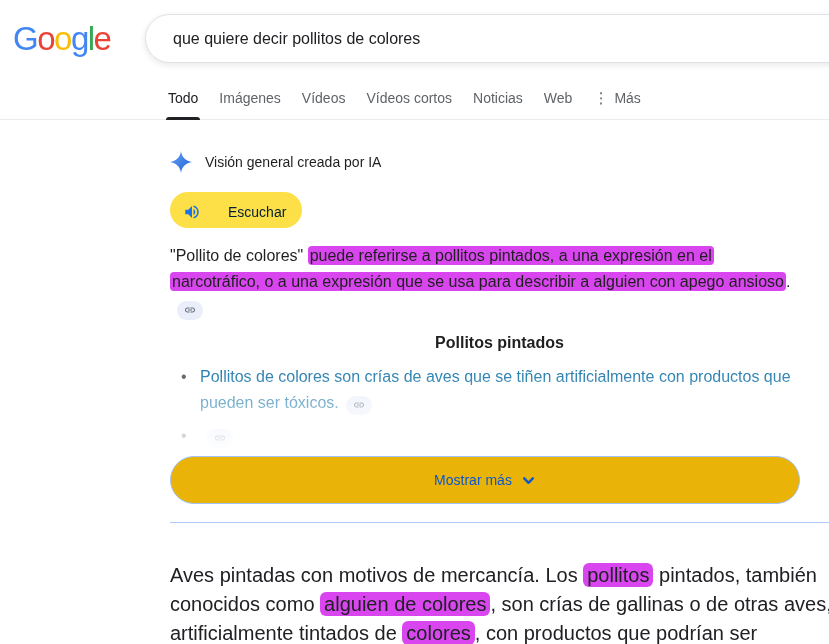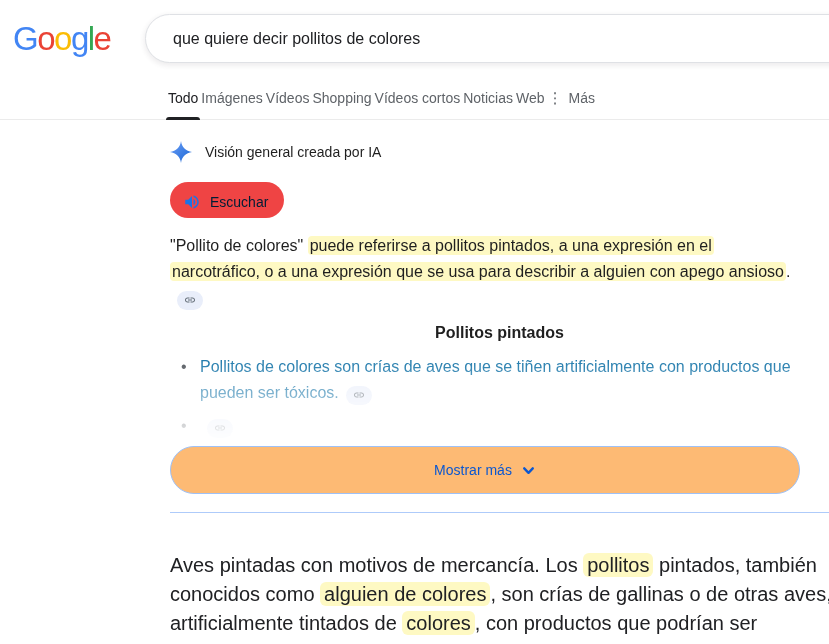--- a/index.html
+++ b/index.html
@@ -12,58 +12,58 @@
     letter-spacing: -1.5px; cursor: pointer; }
   .searchbar { position: absolute; left: 145px; top: 14px; width: 720px; height: 49px;
     border: 1px solid #dfe1e5; border-radius: 25px; background: #fff;
     box-shadow: 0 2px 5px 1px rgba(64,60,67,.09); display: flex; align-items: center;
     padding: 0 20px 0 27px; }
   .searchbar input { border: none; outline: none; flex: 1; font-size: 16px;
     font-family: "Liberation Sans", sans-serif; color: #202124; background: transparent; }
 
   
   .tabs { height: 43px; border-bottom: 1px solid #ebebeb; display: flex; align-items: stretch;
-    padding-left: 168px; gap: 3px; }
+    padding-left: 168px; gap: 21px; }
   .tab { position: relative; display: flex; align-items: center; font-size: 14px;
     color: #5f6368; cursor: pointer; white-space: nowrap; }
   .tab.active { color: #202124; font-weight: 500; }
   .tab.active .underline { position: absolute; left: -2px; right: -2px; bottom: -1px;
     height: 3px; background: #202124; border-radius: 3px 3px 0 0; }
   .more-dots { font-size: 15px; color: #5f6368; margin-right: 7px; letter-spacing: -1px; }
 
   
   .content { padding-left: 170px; }
-  .ai-header { margin-top: 21px; display: flex; align-items: center; gap: 13px; }
+  .ai-header { margin-top: 31px; display: flex; align-items: center; gap: 13px; }
   .ai-header .label { font-size: 14px; font-weight: 500; color: #1f1f1f; }
 
-  .listen-chip { margin-top: 19px; display: inline-flex; align-items: center; gap: 9px;
-    height: 36px; padding: 4px 16px 0 13px; background: #ef4444; border: none;
+  .listen-chip { margin-top: 19px; display: inline-flex; align-items: center; gap: 27px;
+    height: 36px; padding: 4px 16px 0 13px; background: #fde047; border: none;
     border-radius: 18px; font-size: 14px; color: #001d35;
     font-family: "Liberation Sans", sans-serif; cursor: pointer; }
 
   .summary { margin-top: 15px; width: 632px; font-size: 16px; line-height: 26px;
     color: #1f1f1f; }
-  .hl { background: #fef9c3; border-radius: 4px; padding: 1px 2px;
+  .hl { background: #d946ef; border-radius: 4px; padding: 1px 2px;
     -webkit-box-decoration-break: clone; box-decoration-break: clone; }
   .bold { font-weight: normal; }
 
   .link-chip { display: inline-flex; align-items: center; justify-content: center;
     height: 19px; min-width: 26px; padding: 0 7px; background: #e9eefa; border: none;
     border-radius: 10px; margin-left: 7px; vertical-align: -3px; cursor: pointer; }
 
   .section-heading { margin-top: 13px; font-size: 16px; font-weight: bold; color: #1f1f1f; text-align: center; }
 
   .bullets { margin-top: 12px; list-style: none;
     -webkit-mask-image: linear-gradient(to bottom, rgba(0,0,0,.95) 0%, rgba(0,0,0,.55) 42%, rgba(0,0,0,.10) 100%);
     mask-image: linear-gradient(to bottom, rgba(0,0,0,.95) 0%, rgba(0,0,0,.55) 42%, rgba(0,0,0,.10) 100%); }
   .bullets li { position: relative; width: 640px; padding-left: 30px; font-size: 16px;
     line-height: 26px; color: #0369a1; margin-bottom: 7px; }
   .bullets li::before { content: "•"; position: absolute; left: 11px; color: #40464d; }
 
-  .show-more { margin-top: 5px; width: 630px; height: 48px; background: #fdba74;
+  .show-more { margin-top: 5px; width: 630px; height: 48px; background: #eab308;
     border: 1px solid #9ec1f7; border-radius: 24px; display: flex; align-items: center;
     justify-content: center; gap: 9px; font-size: 14px; font-weight: 500; color: #0b57d0;
     font-family: "Liberation Sans", sans-serif; cursor: pointer; }
 
   .ai-divider { margin-top: 18px; width: 659px; border: none;
     border-top: 1px solid #aecbfa; }
 
   .snippet { margin-top: 38px; width: 664px; font-size: 20px; line-height: 29px;
     color: #202124; }
   .snippet .hl { padding: 1px 4px; border-radius: 6px; }
@@ -81,23 +81,20 @@
 <div class="tabs">
   <div class="tab active">
     <span>Todo</span>
     <span class="underline"></span>
   </div>
   <div class="tab">
     <span>Imágenes</span>
   </div>
   <div class="tab">
     <span>Vídeos</span>
-  </div>
-  <div class="tab">
-    <span>Shopping</span>
   </div>
   <div class="tab">
     <span>Vídeos cortos</span>
   </div>
   <div class="tab">
     <span>Noticias</span>
   </div>
   <div class="tab">
     <span>Web</span>
   </div>

